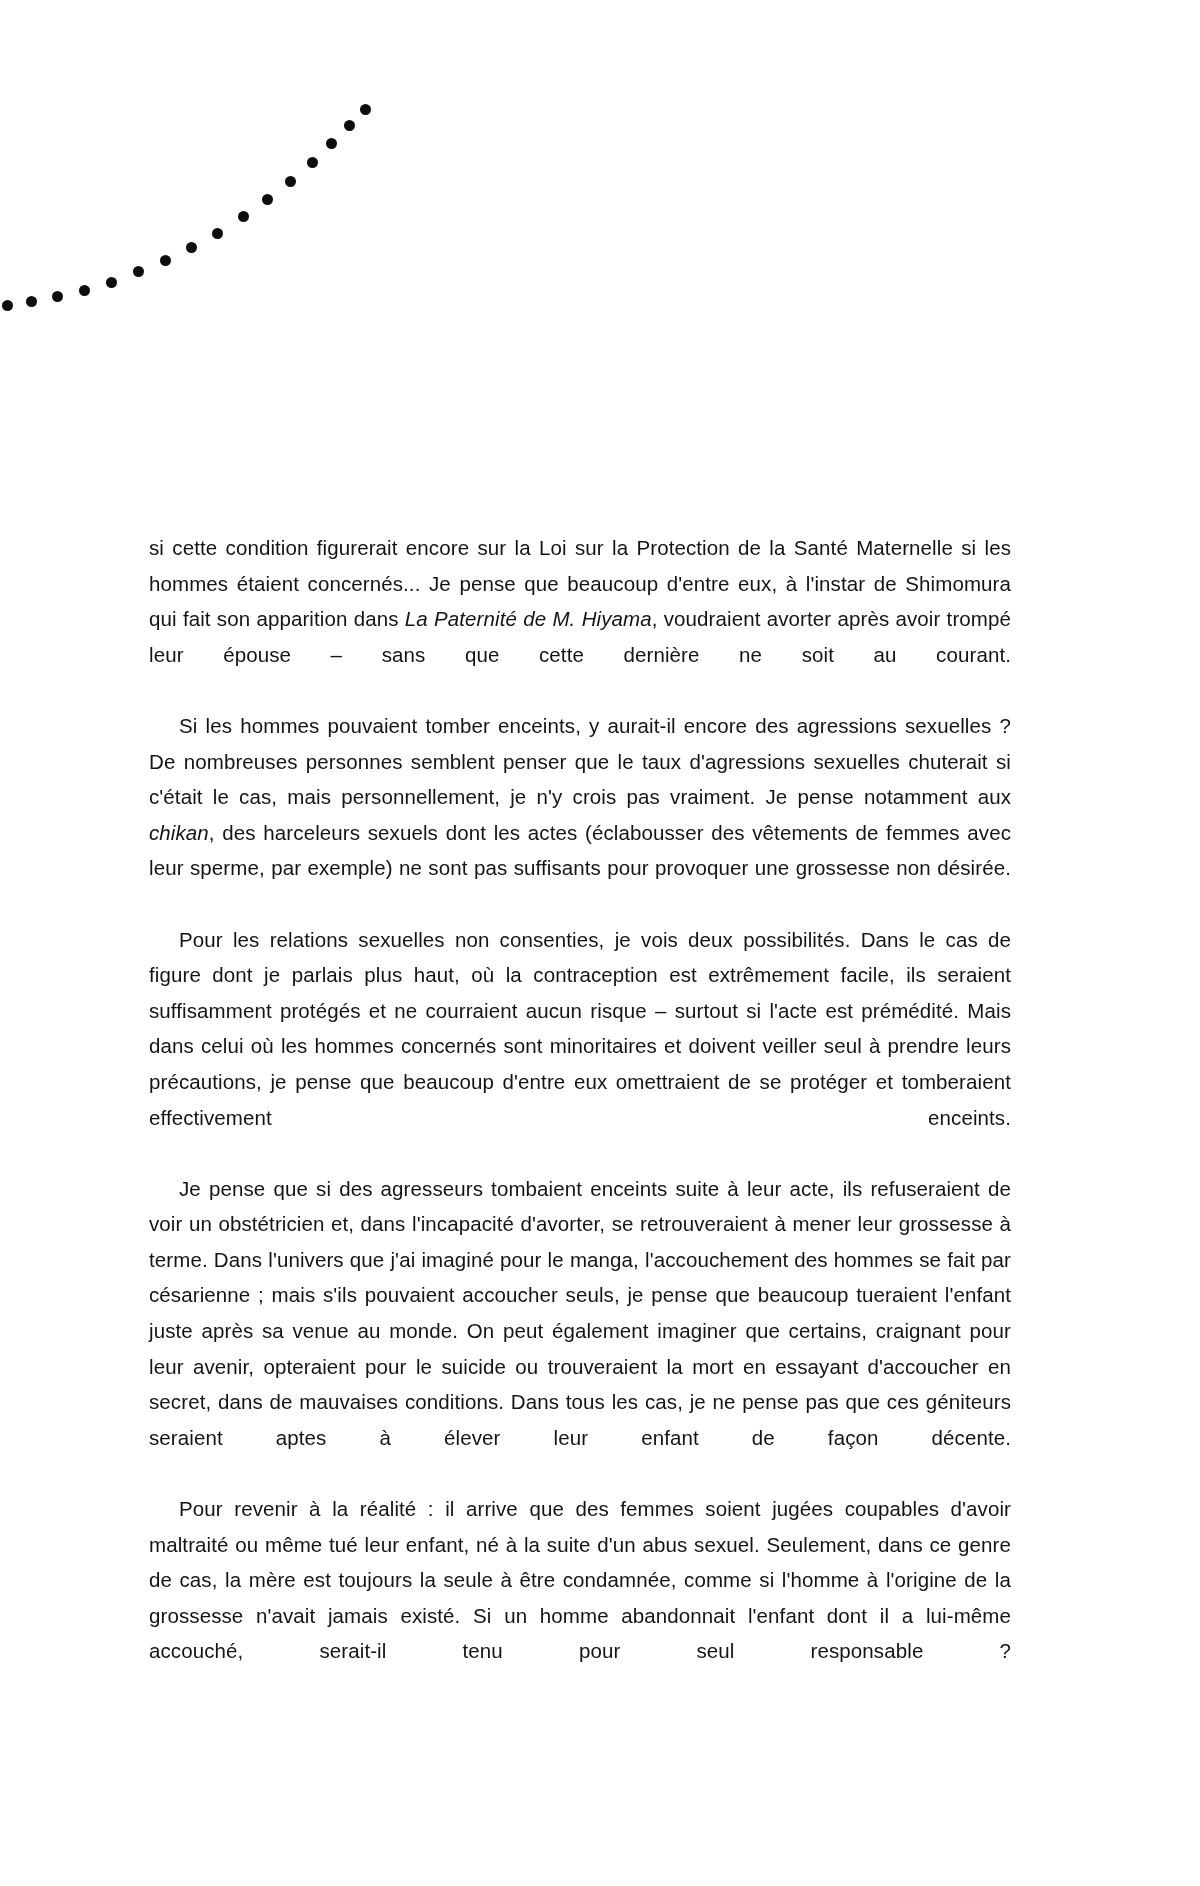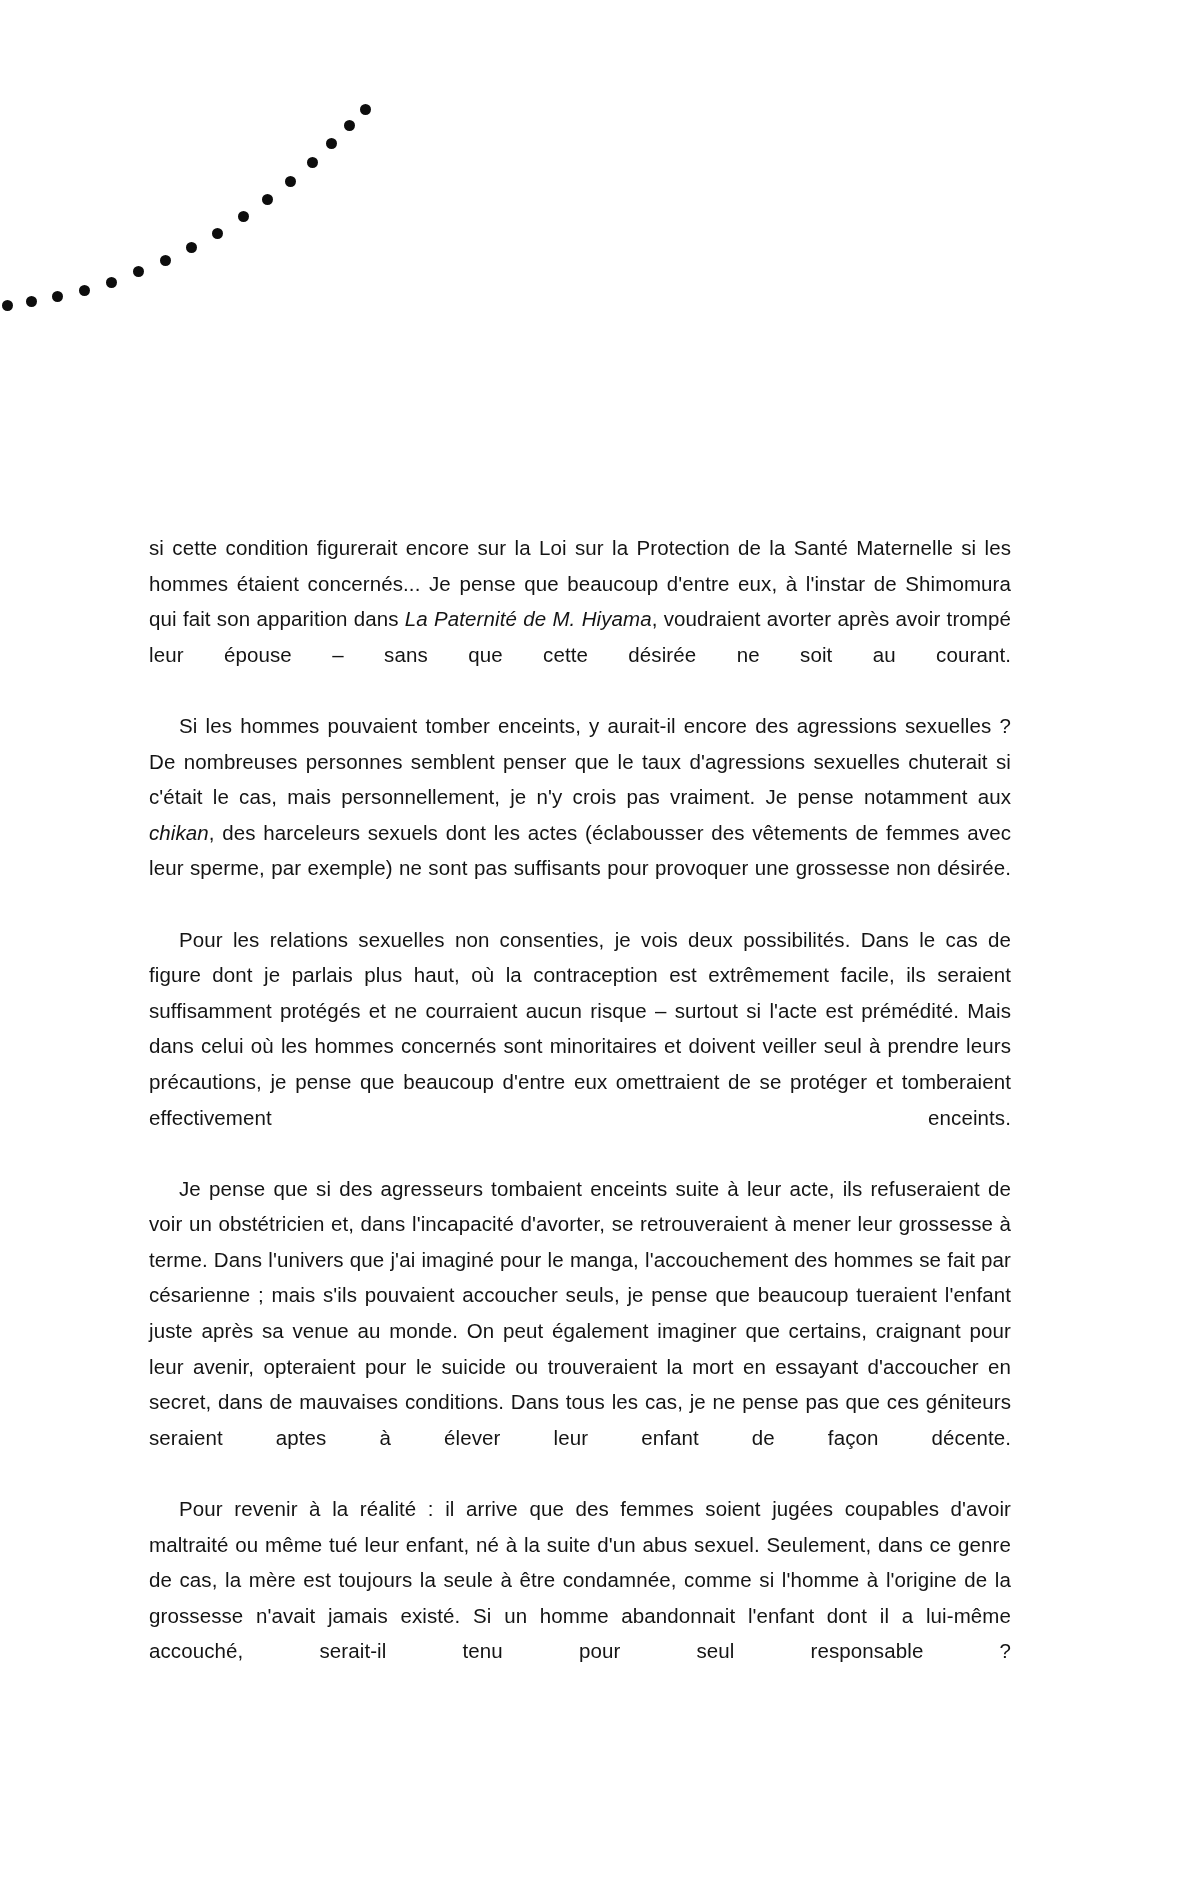--- a/index.html
+++ b/index.html
@@ -77,18 +77,18 @@
     <div class="arc-dot" style="left: 238px; top: 211px; width: 11px; height: 11px; background: rgb(13, 13, 13);"></div>
     <div class="arc-dot" style="left: 262px; top: 194px; width: 11px; height: 11px; background: rgb(13, 13, 13);"></div>
     <div class="arc-dot" style="left: 285px; top: 176px; width: 11px; height: 11px; background: rgb(13, 13, 13);"></div>
     <div class="arc-dot" style="left: 307px; top: 157px; width: 11px; height: 11px; background: rgb(13, 13, 13);"></div>
     <div class="arc-dot" style="left: 326px; top: 138px; width: 11px; height: 11px; background: rgb(13, 13, 13);"></div>
     <div class="arc-dot" style="left: 344px; top: 120px; width: 11px; height: 11px; background: rgb(13, 13, 13);"></div>
     <div class="arc-dot" style="left: 360px; top: 104px; width: 11px; height: 11px; background: rgb(13, 13, 13);"></div>
   </div>
 
 <div id="text-column">
-    <p class="para"><span>si cette condition figurerait encore sur la Loi sur la Protection de la Santé Maternelle si les hommes étaient concernés... Je pense que beaucoup d'entre eux, à l'instar de Shimomura qui fait son apparition dans </span><i>La Paternité de M. Hiyama</i><span>, voudraient avorter après avoir trompé leur épouse – sans que cette désirée ne soit au courant.</span></p>
+    <p class="para"><span>si cette condition figurerait encore sur la Loi sur la Protection de la Santé Maternelle si les hommes étaient concernés... Je pense que beaucoup d'entre eux, à l'instar de Shimomura qui fait son apparition dans </span><i>La Paternité de M. Hiyama</i><span>, voudraient avorter après avoir trompé leur épouse – sans que cette dernière ne soit au courant.</span></p>
     <p class="para"><span>Si les hommes pouvaient tomber enceints, y aurait-il encore des agressions sexuelles ? De nombreuses personnes semblent penser que le taux d'agressions sexuelles chuterait si c'était le cas, mais personnellement, je n'y crois pas vraiment. Je pense notamment aux </span><i>chikan</i><span>, des harceleurs sexuels dont les actes (éclabousser des vêtements de femmes avec leur sperme, par exemple) ne sont pas suffisants pour provoquer une grossesse non désirée.</span></p>
     <p class="para"><span>Pour les relations sexuelles non consenties, je vois deux possibilités. Dans le cas de figure dont je parlais plus haut, où la contraception est extrêmement facile, ils seraient suffisamment protégés et ne courraient aucun risque  – surtout si l'acte est prémédité. Mais dans celui où les hommes concernés sont minoritaires et doivent veiller seul à prendre leurs précautions, je pense que beaucoup d'entre eux omettraient de se protéger et tomberaient effectivement enceints.</span></p>
     <p class="para"><span>Je pense que si des agresseurs tombaient enceints suite à leur acte, ils refuseraient de voir un obstétricien et, dans l'incapacité d'avorter, se retrouveraient à mener leur grossesse à terme. Dans l'univers que j'ai imaginé pour le manga, l'accouchement des hommes se fait par césarienne ; mais s'ils pouvaient accoucher seuls, je pense que beaucoup tueraient l'enfant juste après sa venue au monde. On peut également imaginer que certains, craignant pour leur avenir, opteraient pour le suicide ou trouveraient la mort en essayant d'accoucher en secret, dans de mauvaises conditions. Dans tous les cas, je ne pense pas que ces géniteurs seraient aptes à élever leur enfant de façon décente.</span></p>
     <p class="para"><span>Pour revenir à la réalité : il arrive que des femmes soient jugées coupables d'avoir maltraité ou même tué leur enfant, né à la suite d'un abus sexuel. Seulement, dans ce genre de cas, la mère est toujours la seule à être condamnée, comme si l'homme à  l'origine de la grossesse n'avait jamais existé. Si un homme abandonnait l'enfant dont il a lui-même accouché, serait-il tenu pour seul responsable ?</span></p>
   </div>
 
 </body></html>

